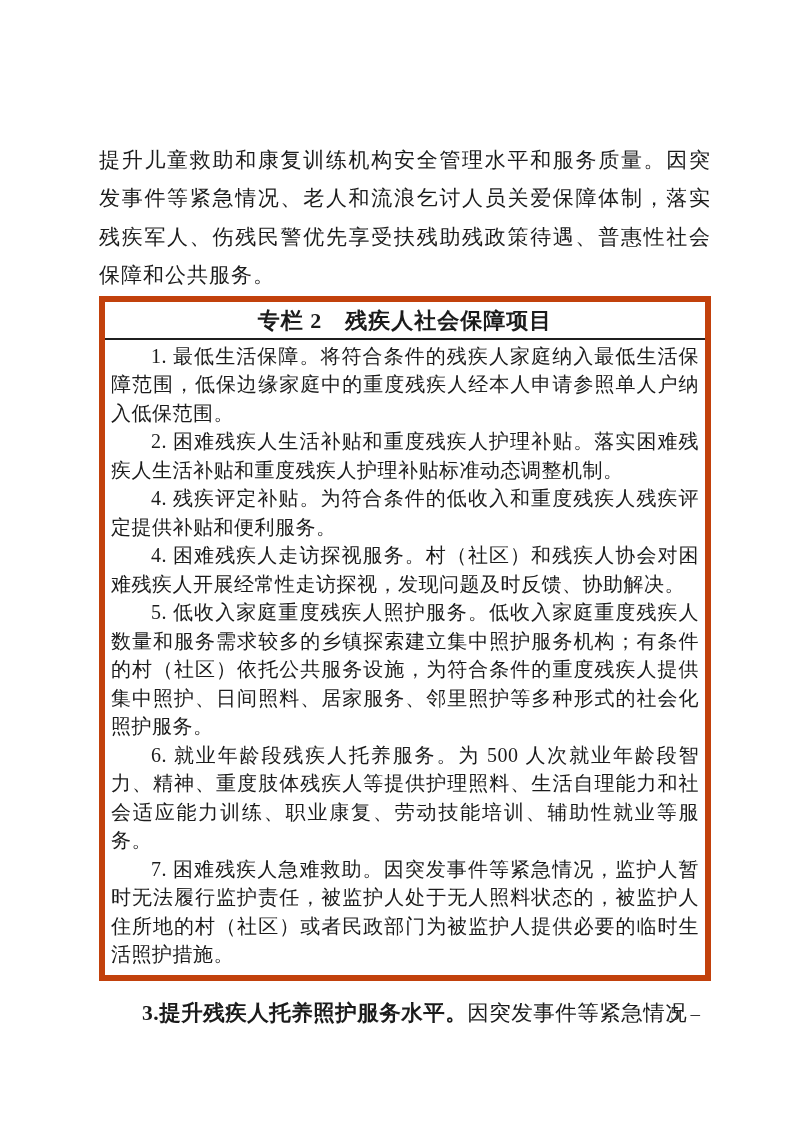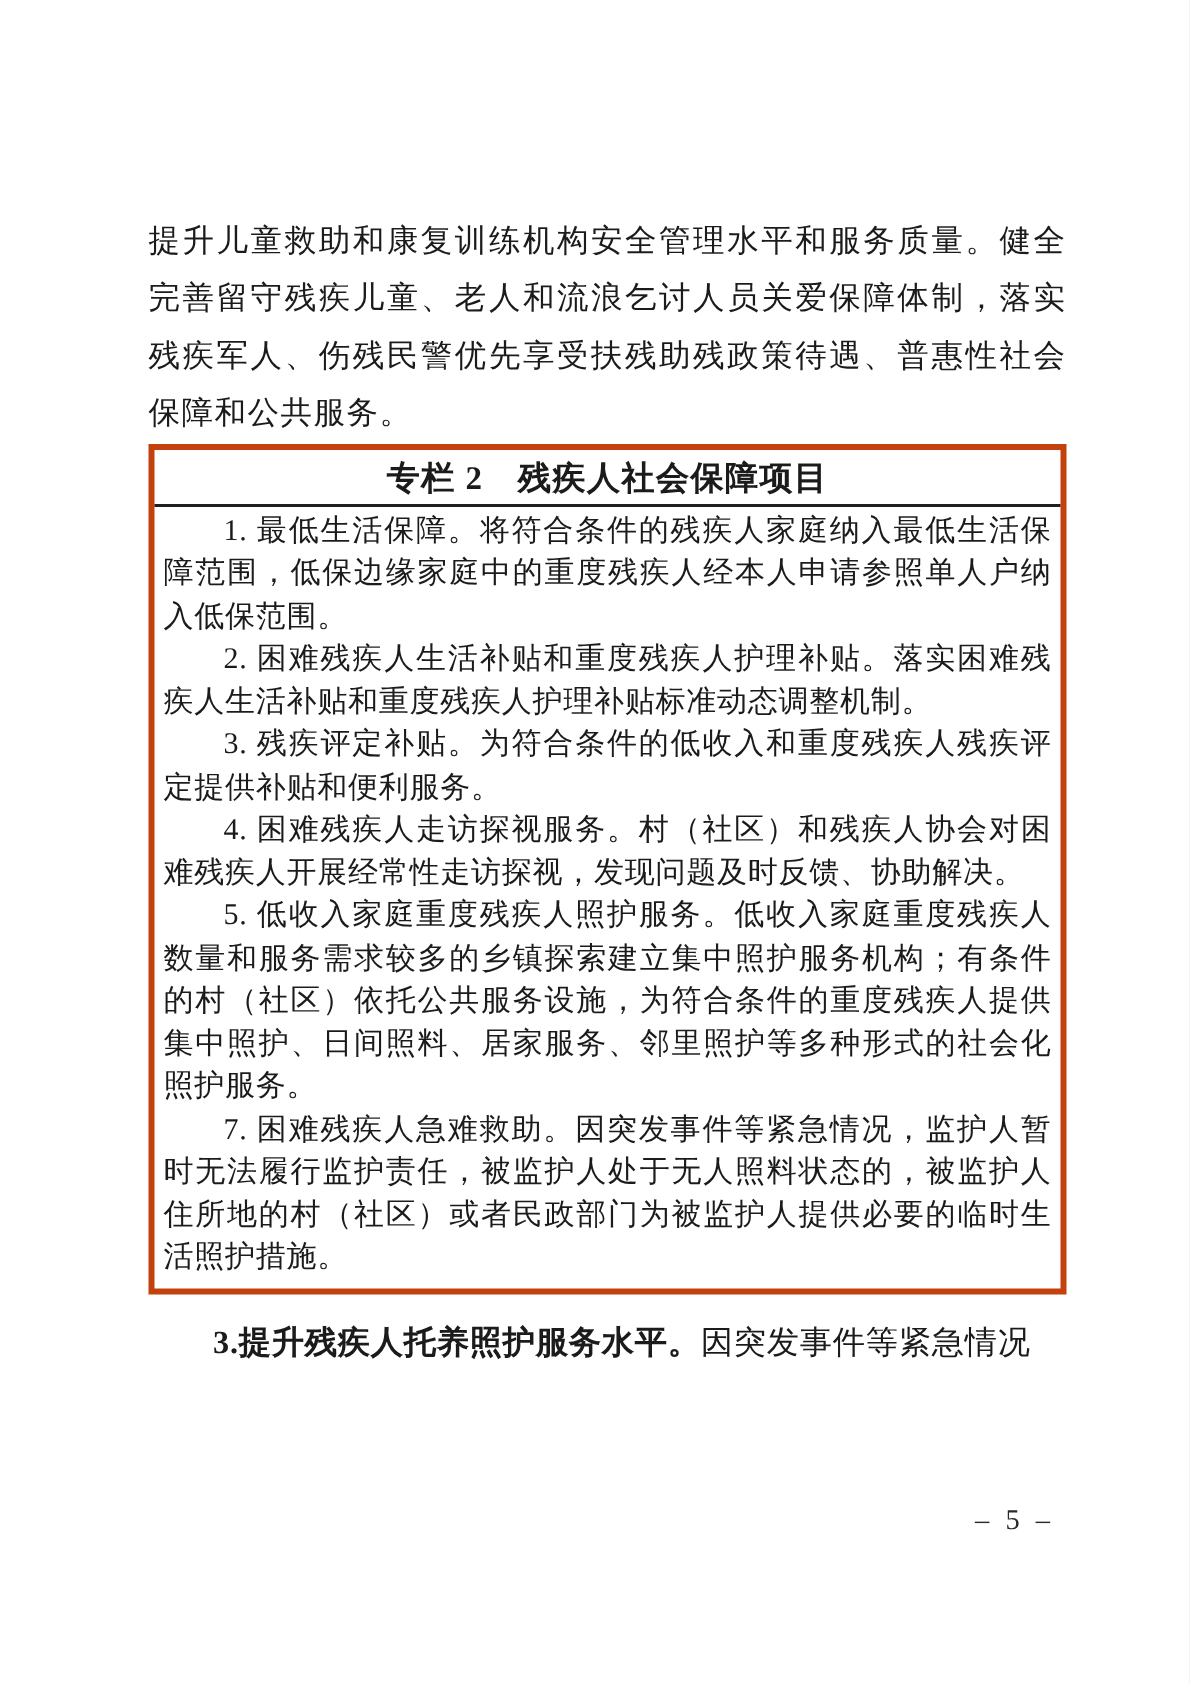--- a/index.html
+++ b/index.html
@@ -26,21 +26,21 @@
   .intro {
     margin: 0;
     font-size: 21px;
     line-height: 38.4px;
     letter-spacing: 1px;
     text-align: justify;
     text-justify: inter-character;
   }
   .feature-box {
     margin-top: 1px;
-    border: 4px solid #c2410c;
+    border: 6px solid #c2410c;
   }
   .box-title {
     text-align: center;
     font-weight: 700;
     font-size: 22px;
     line-height: 28px;
     padding: 5px 0 3px 0;
     border-bottom: 2px solid #1f1f1f;
     letter-spacing: 1px;
   }
@@ -78,30 +78,31 @@
     letter-spacing: 3px;
     color: #2a2a2a;
   }
 </style>
 </head>
 <body>
 
 <div class="page">
   <div class="content">
 
-    <p class="intro">提升儿童救助和康复训练机构安全管理水平和服务质量。健全完善留守残疾儿童、老人和流浪乞讨人员关爱保障体制，落实残疾军人、伤残民警优先享受扶残助残政策待遇、普惠性社会保障和公共服务。</p>
+    <p class="intro">提升儿童救助和康复训练机构安全管理水平和服务质量。因突发事件等紧急情况、老人和流浪乞讨人员关爱保障体制，落实残疾军人、伤残民警优先享受扶残助残政策待遇、普惠性社会保障和公共服务。</p>
 
     <div class="feature-box">
       <div class="box-title">专栏 2　残疾人社会保障项目</div>
       <div class="box-body">
         <p class="box-item">1. 最低生活保障。将符合条件的残疾人家庭纳入最低生活保障范围，低保边缘家庭中的重度残疾人经本人申请参照单人户纳入低保范围。</p>
         <p class="box-item">2. 困难残疾人生活补贴和重度残疾人护理补贴。落实困难残疾人生活补贴和重度残疾人护理补贴标准动态调整机制。</p>
-        <p class="box-item">3. 残疾评定补贴。为符合条件的低收入和重度残疾人残疾评定提供补贴和便利服务。</p>
+        <p class="box-item">4. 残疾评定补贴。为符合条件的低收入和重度残疾人残疾评定提供补贴和便利服务。</p>
         <p class="box-item">4. 困难残疾人走访探视服务。村（社区）和残疾人协会对困难残疾人开展经常性走访探视，发现问题及时反馈、协助解决。</p>
         <p class="box-item">5. 低收入家庭重度残疾人照护服务。低收入家庭重度残疾人数量和服务需求较多的乡镇探索建立集中照护服务机构；有条件的村（社区）依托公共服务设施，为符合条件的重度残疾人提供集中照护、日间照料、居家服务、邻里照护等多种形式的社会化照护服务。</p>
+        <p class="box-item">6. 就业年龄段残疾人托养服务。为 500 人次就业年龄段智力、精神、重度肢体残疾人等提供护理照料、生活自理能力和社会适应能力训练、职业康复、劳动技能培训、辅助性就业等服务。</p>
         <p class="box-item">7. 困难残疾人急难救助。因突发事件等紧急情况，监护人暂时无法履行监护责任，被监护人处于无人照料状态的，被监护人住所地的村（社区）或者民政部门为被监护人提供必要的临时生活照护措施。</p>
       </div>
     </div>
 
     <p class="closing"><span class="lead">3.提升残疾人托养照护服务水平。</span><span>因突发事件等紧急情况</span></p>
 
   </div>
 
   <div class="page-number">– 5 –</div>
 </div>

